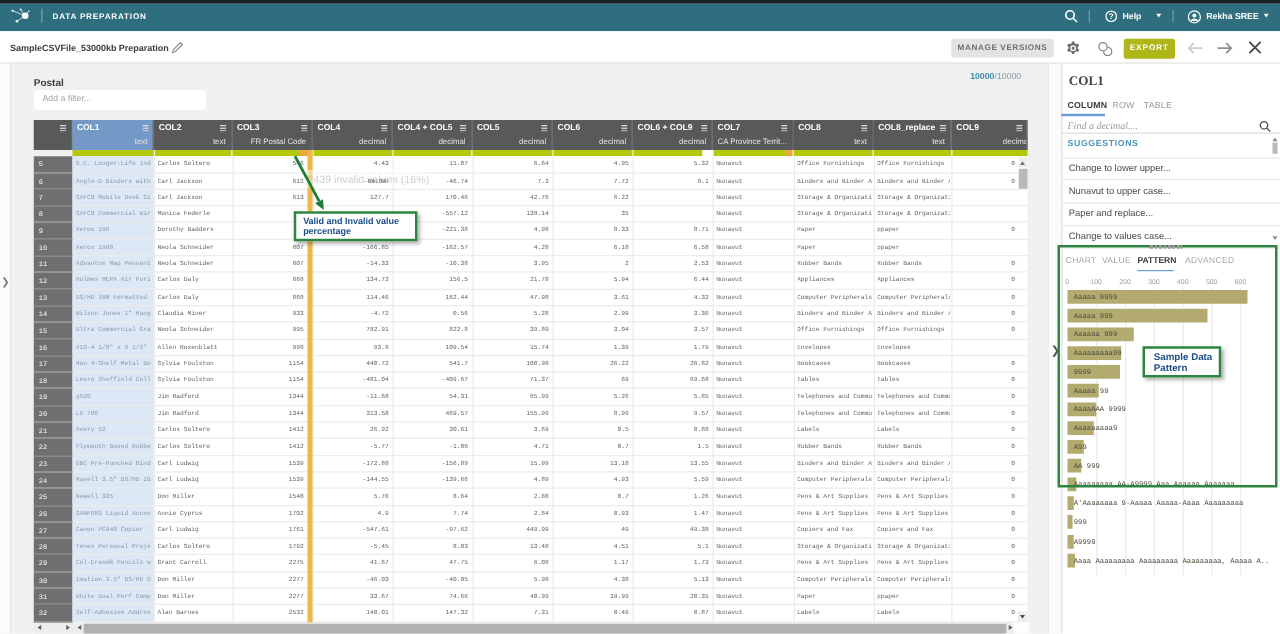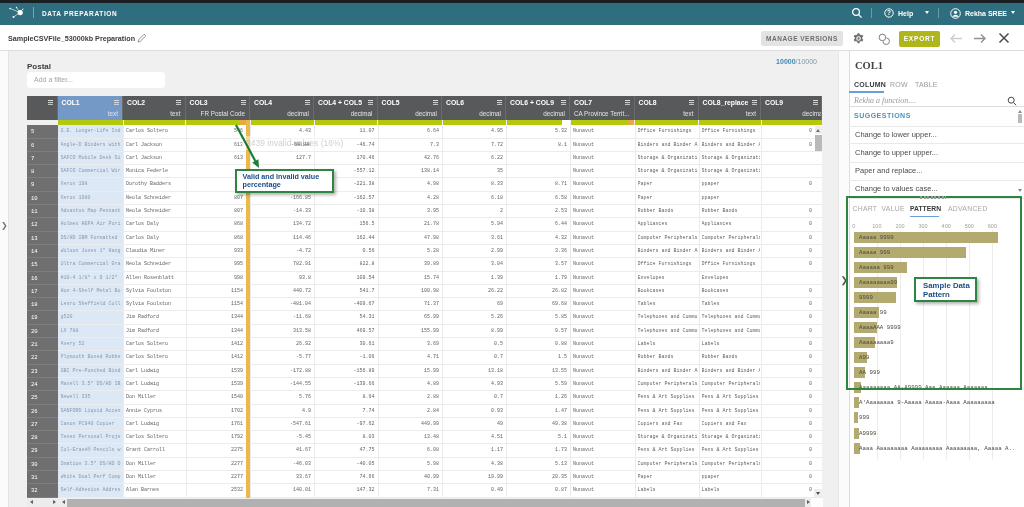--- a/index.html
+++ b/index.html
@@ -670,31 +670,31 @@
 <div class="ab" style="left:67px;top:498.5px;width:738px;height:8.5px;background:#b1b1b1"></div>
 <div class="ab" style="left:806.5px;top:500.3px;width:0;height:0;border-top:2.5px solid transparent;border-bottom:2.5px solid transparent;border-left:3.5px solid #5e5e5e"></div>
 <div class="ab" style="left:811px;top:498px;width:11.5px;height:9px;background:#fdfdfd"></div>
 <div class="ab" style="left:838px;top:51px;width:10.5px;height:456px;background:#fbfbfb;border-left:1px solid #e8e8e8"></div>
 <div class="ab" style="left:849px;top:51px;width:175px;height:456px;background:#fff;border-left:1px solid #ddd"></div>
 <div class="ab" style="left:855px;top:60px;font-size:10.5px;font-weight:bold;color:#444;font-family:'Liberation Serif',serif">COL1</div>
 <div class="ab" style="left:854px;top:80.5px;font-size:7px;font-weight:bold;color:#3a3a3a;letter-spacing:0.2px">COLUMN</div>
 <div class="ab" style="left:890px;top:80.5px;font-size:7px;color:#9a9a9a;letter-spacing:0.2px">ROW</div>
 <div class="ab" style="left:915px;top:80.5px;font-size:7px;color:#9a9a9a;letter-spacing:0.2px">TABLE</div>
 <div class="ab" style="left:849px;top:91px;width:35px;height:2px;background:#6b9fd8"></div>
-<div class="ab" style="left:854px;top:95.5px;font-size:8px;color:#999;font-style:italic;font-family:'Liberation Serif',serif">Rekha a function....</div>
+<div class="ab" style="left:854px;top:95.5px;font-size:8px;color:#999;font-style:italic;font-family:'Liberation Serif',serif">Find a decimal....</div>
 <svg class="ab" style="left:1007px;top:96px" width="10" height="10" viewBox="0 0 10 10">
     <circle cx="4.2" cy="4.2" r="3" stroke="#444" stroke-width="1" fill="none"></circle>
     <line x1="6.5" y1="6.5" x2="9.2" y2="9.2" stroke="#444" stroke-width="1"></line>
   </svg>
 <div class="ab" style="left:849px;top:105.8px;width:175px;height:1px;background:#ddd"></div>
 <div class="ab" style="left:854px;top:111.5px;font-size:7px;font-weight:bold;color:#4a93b8;letter-spacing:0.5px">SUGGESTIONS</div>
 <div class="ab" style="left:849px;top:125.7px;width:175px;height:1px;background:#e9e9e9"></div>
 <div class="ab" style="left:855px;top:129.5px;font-size:7.5px;color:#4a4a4a">Change to lower upper...</div>
 <div class="ab" style="left:849px;top:143.4px;width:175px;height:1px;background:#e9e9e9"></div>
-<div class="ab" style="left:855px;top:147.8px;font-size:7.5px;color:#4a4a4a">Change to upper upper...</div>
+<div class="ab" style="left:855px;top:147.8px;font-size:7.5px;color:#4a4a4a">Nunavut to upper case...</div>
 <div class="ab" style="left:849px;top:161.70000000000002px;width:175px;height:1px;background:#e9e9e9"></div>
 <div class="ab" style="left:855px;top:166px;font-size:7.5px;color:#4a4a4a">Paper and replace...</div>
 <div class="ab" style="left:849px;top:179.9px;width:175px;height:1px;background:#e9e9e9"></div>
 <div class="ab" style="left:855px;top:184.3px;font-size:7.5px;color:#4a4a4a">Change to values case...</div>
 <div class="ab" style="left:849px;top:198.20000000000002px;width:175px;height:1px;background:#e9e9e9"></div>
 <div class="ab" style="left:1018.3px;top:109.5px;width:0;height:0;border-left:2px solid transparent;border-right:2px solid transparent;border-bottom:3px solid #8a8a8a"></div>
 <div class="ab" style="left:1018.3px;top:113.5px;width:4px;height:9.5px;background:#b9b9b9"></div>
 <div class="ab" style="left:1018.3px;top:189px;width:0;height:0;border-left:2px solid transparent;border-right:2px solid transparent;border-top:3px solid #8a8a8a"></div>
 <div class="ab" style="left:852.5px;top:204.5px;font-size:6.8px;color:#a5a5a5;letter-spacing:0.3px">CHART</div>
 <div class="ab" style="left:881.5px;top:204.5px;font-size:6.8px;color:#a5a5a5;letter-spacing:0.3px">VALUE</div>

